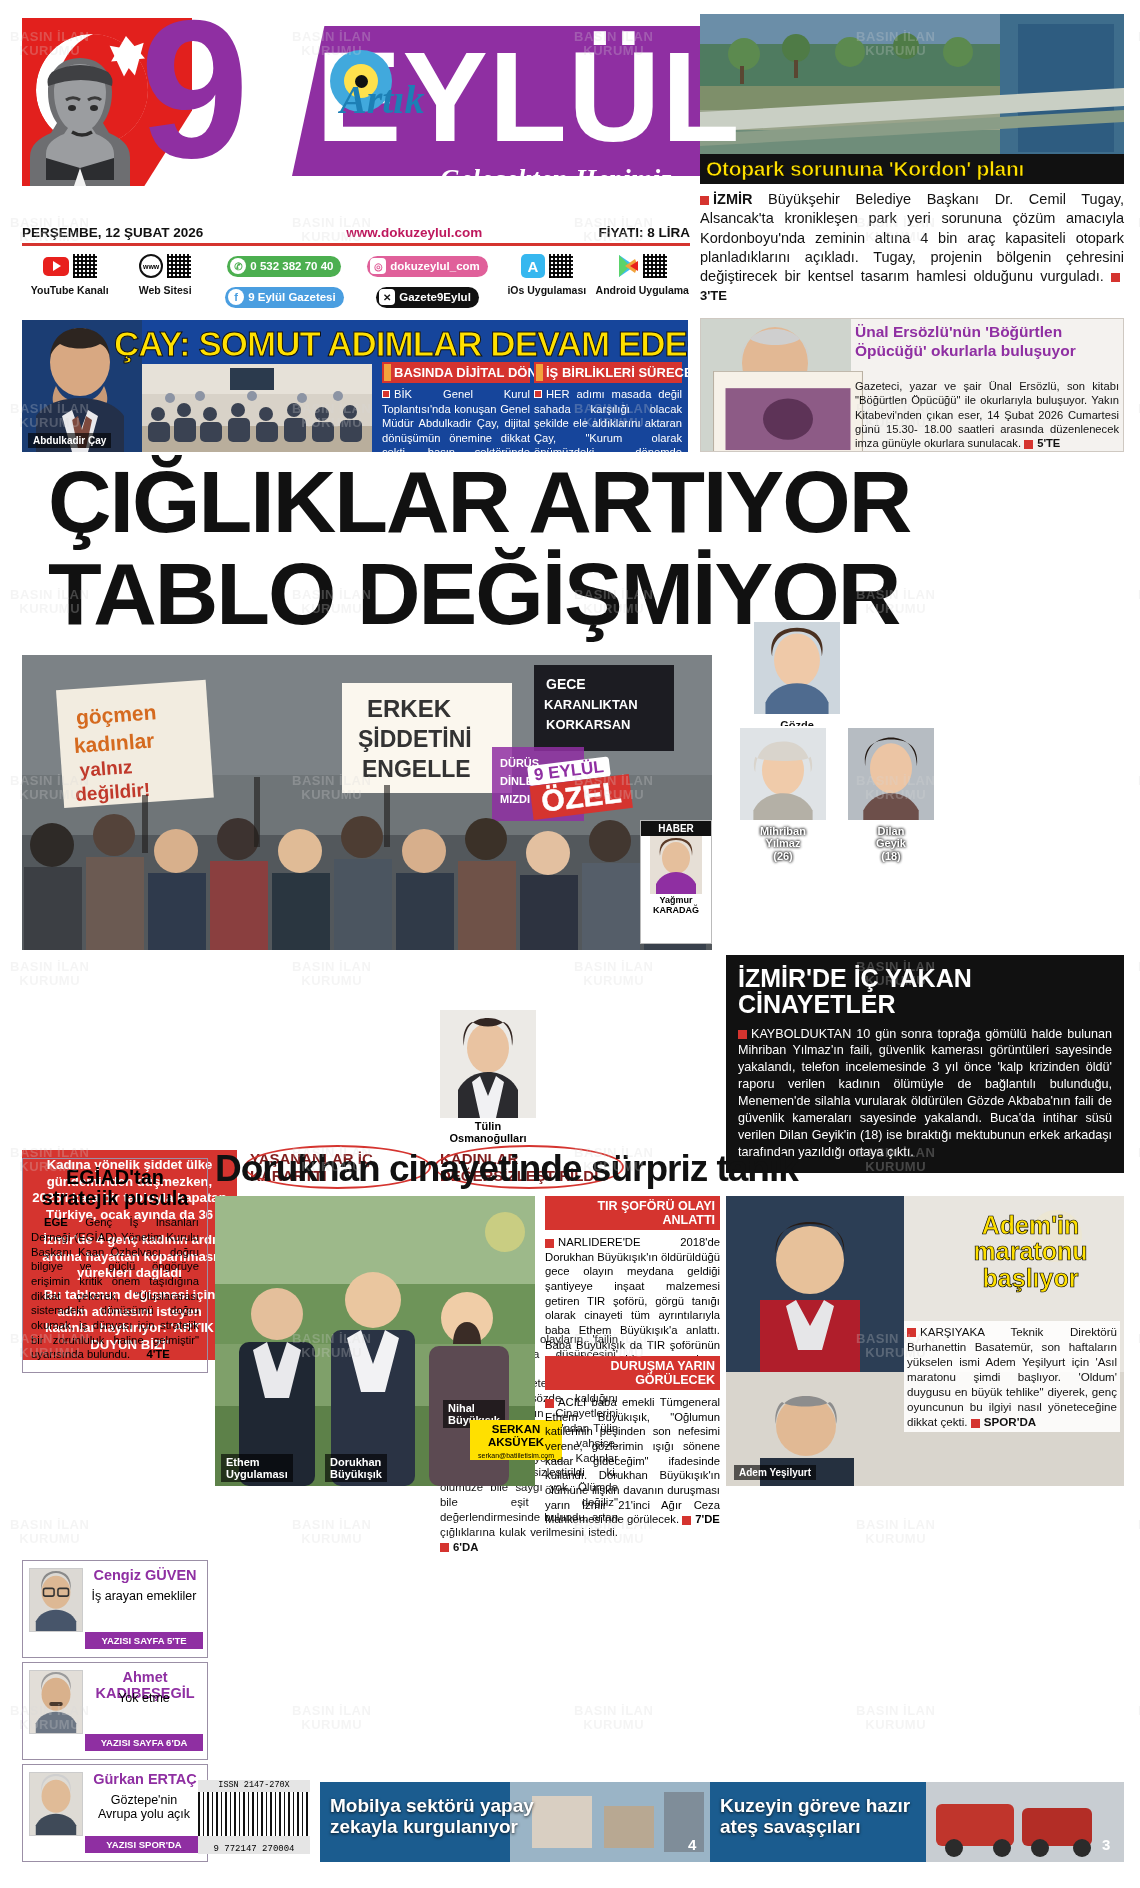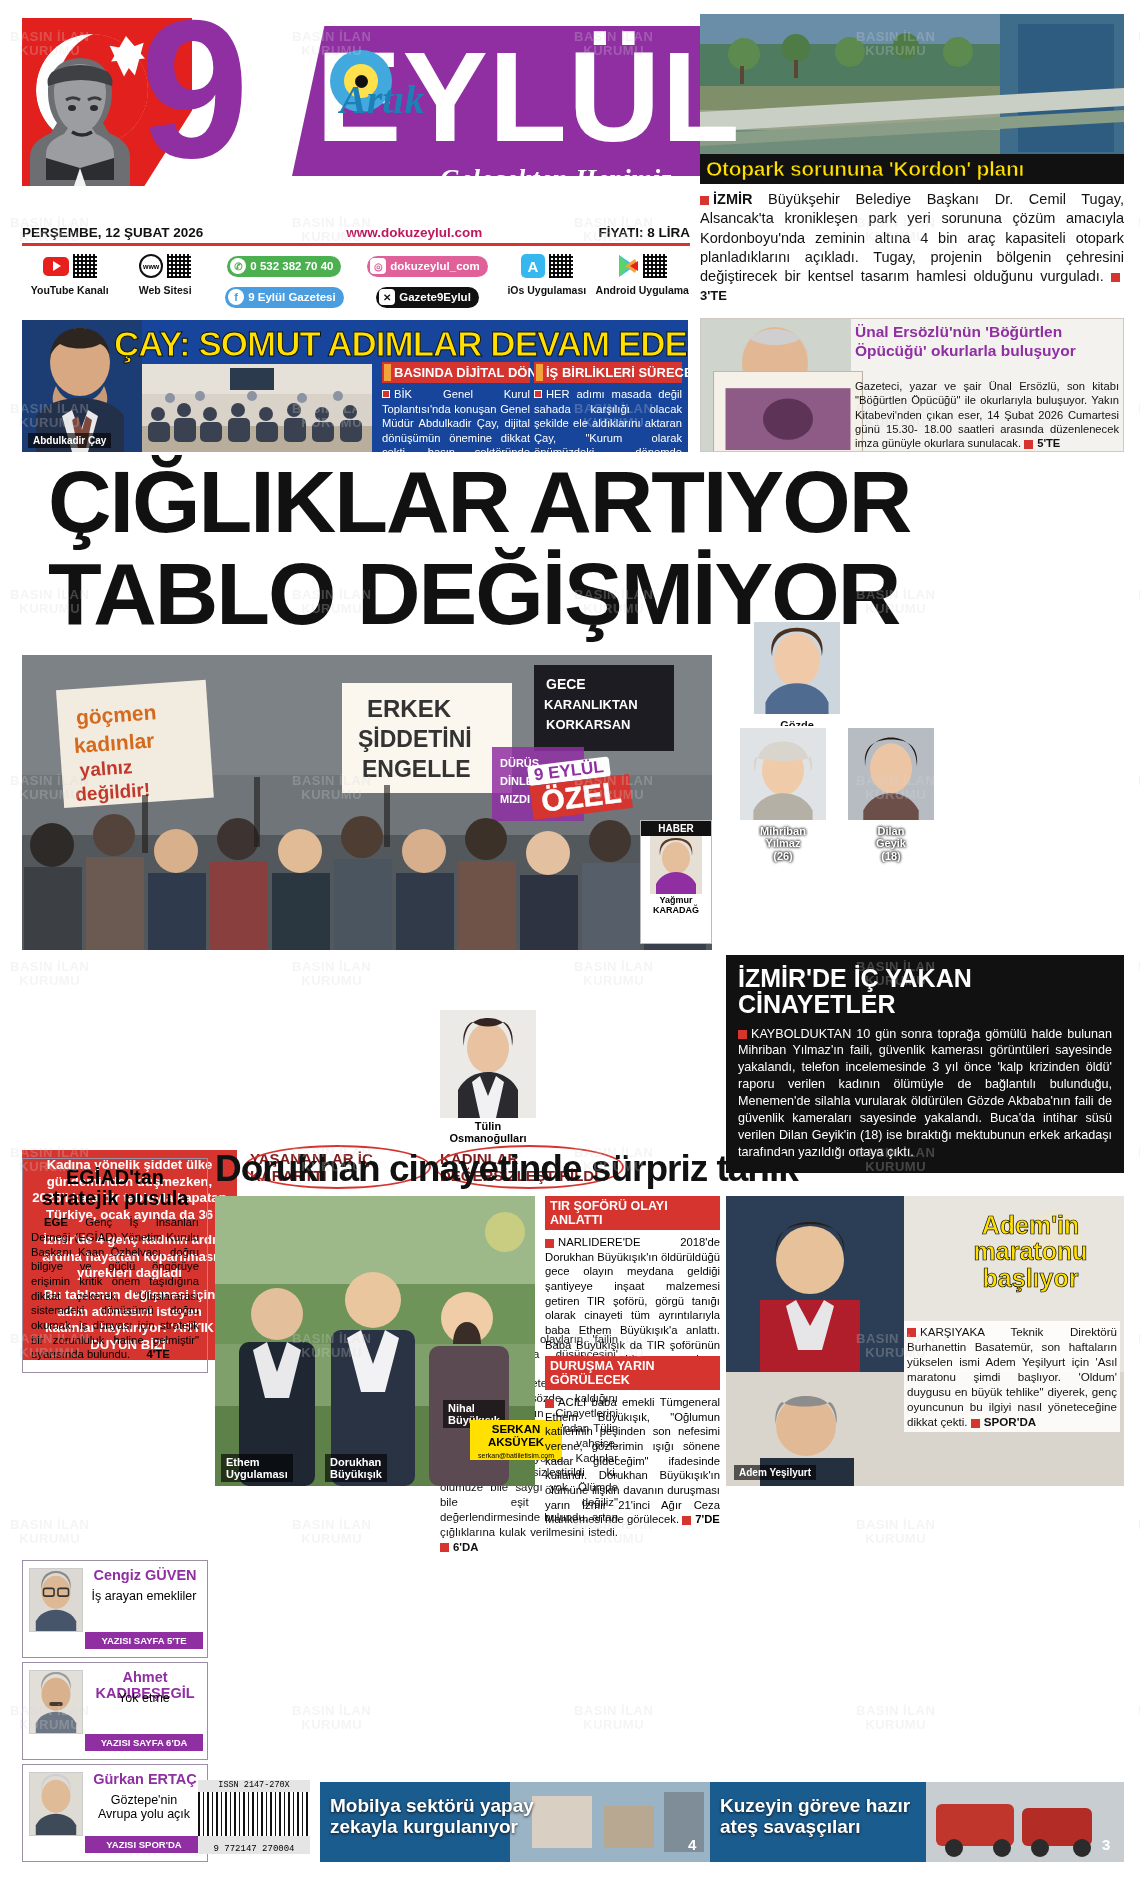--- a/index.html
+++ b/index.html
@@ -141,21 +141,21 @@
 
   
   .cin{position:absolute;left:726px;top:955px;width:398px;background:#111;color:#fff;padding:10px 12px 12px;}
   .cin h2{font:900 25px/1.05 "Liberation Sans",sans-serif;color:#fff;}
   .cin p{font:400 12.6px/1.34 "Liberation Sans",sans-serif;margin-top:8px;text-align:justify;}
 
   
   .dorukhead{position:absolute;left:215px;top:1148px;width:910px;font:900 37px "Liberation Sans",sans-serif;color:#111;letter-spacing:-1px;}
   .dphoto{position:absolute;left:215px;top:1196px;width:320px;height:290px;overflow:hidden;}
   .dcol{position:absolute;left:545px;top:1196px;width:175px;}
-  .dcol .hd{background:#d5342f;color:#fff;font:700 12.5px "Liberation Sans",sans-serif;padding:3px 5px;text-align:left;}
+  .dcol .hd{background:#d5342f;color:#fff;font:700 12.5px "Liberation Sans",sans-serif;padding:3px 5px;text-align:right;}
   .dcol .tx{font:400 11.3px/1.3 "Liberation Sans",sans-serif;margin-top:5px;text-align:justify;}
   .serkan{position:absolute;left:470px;top:1420px;width:92px;text-align:center;}
   .serkan .nm{background:#ffe000;font:900 11.5px/1.1 "Liberation Sans",sans-serif;padding:3px 4px;}
   .serkan .em{background:#ffe000;font:400 7px "Liberation Sans",sans-serif;padding:1px;}
 
   
   .adem{position:absolute;left:726px;top:1196px;width:398px;height:290px;overflow:hidden;}
   .adem .hl{position:absolute;right:6px;top:16px;width:175px;font:900 25px/1.05 "Liberation Sans",sans-serif;
     color:#ffe000;-webkit-text-stroke:.7px #000;text-align:center;}
   .adem .tx{position:absolute;left:178px;top:125px;width:216px;font:400 11.6px/1.3 "Liberation Sans",sans-serif;

